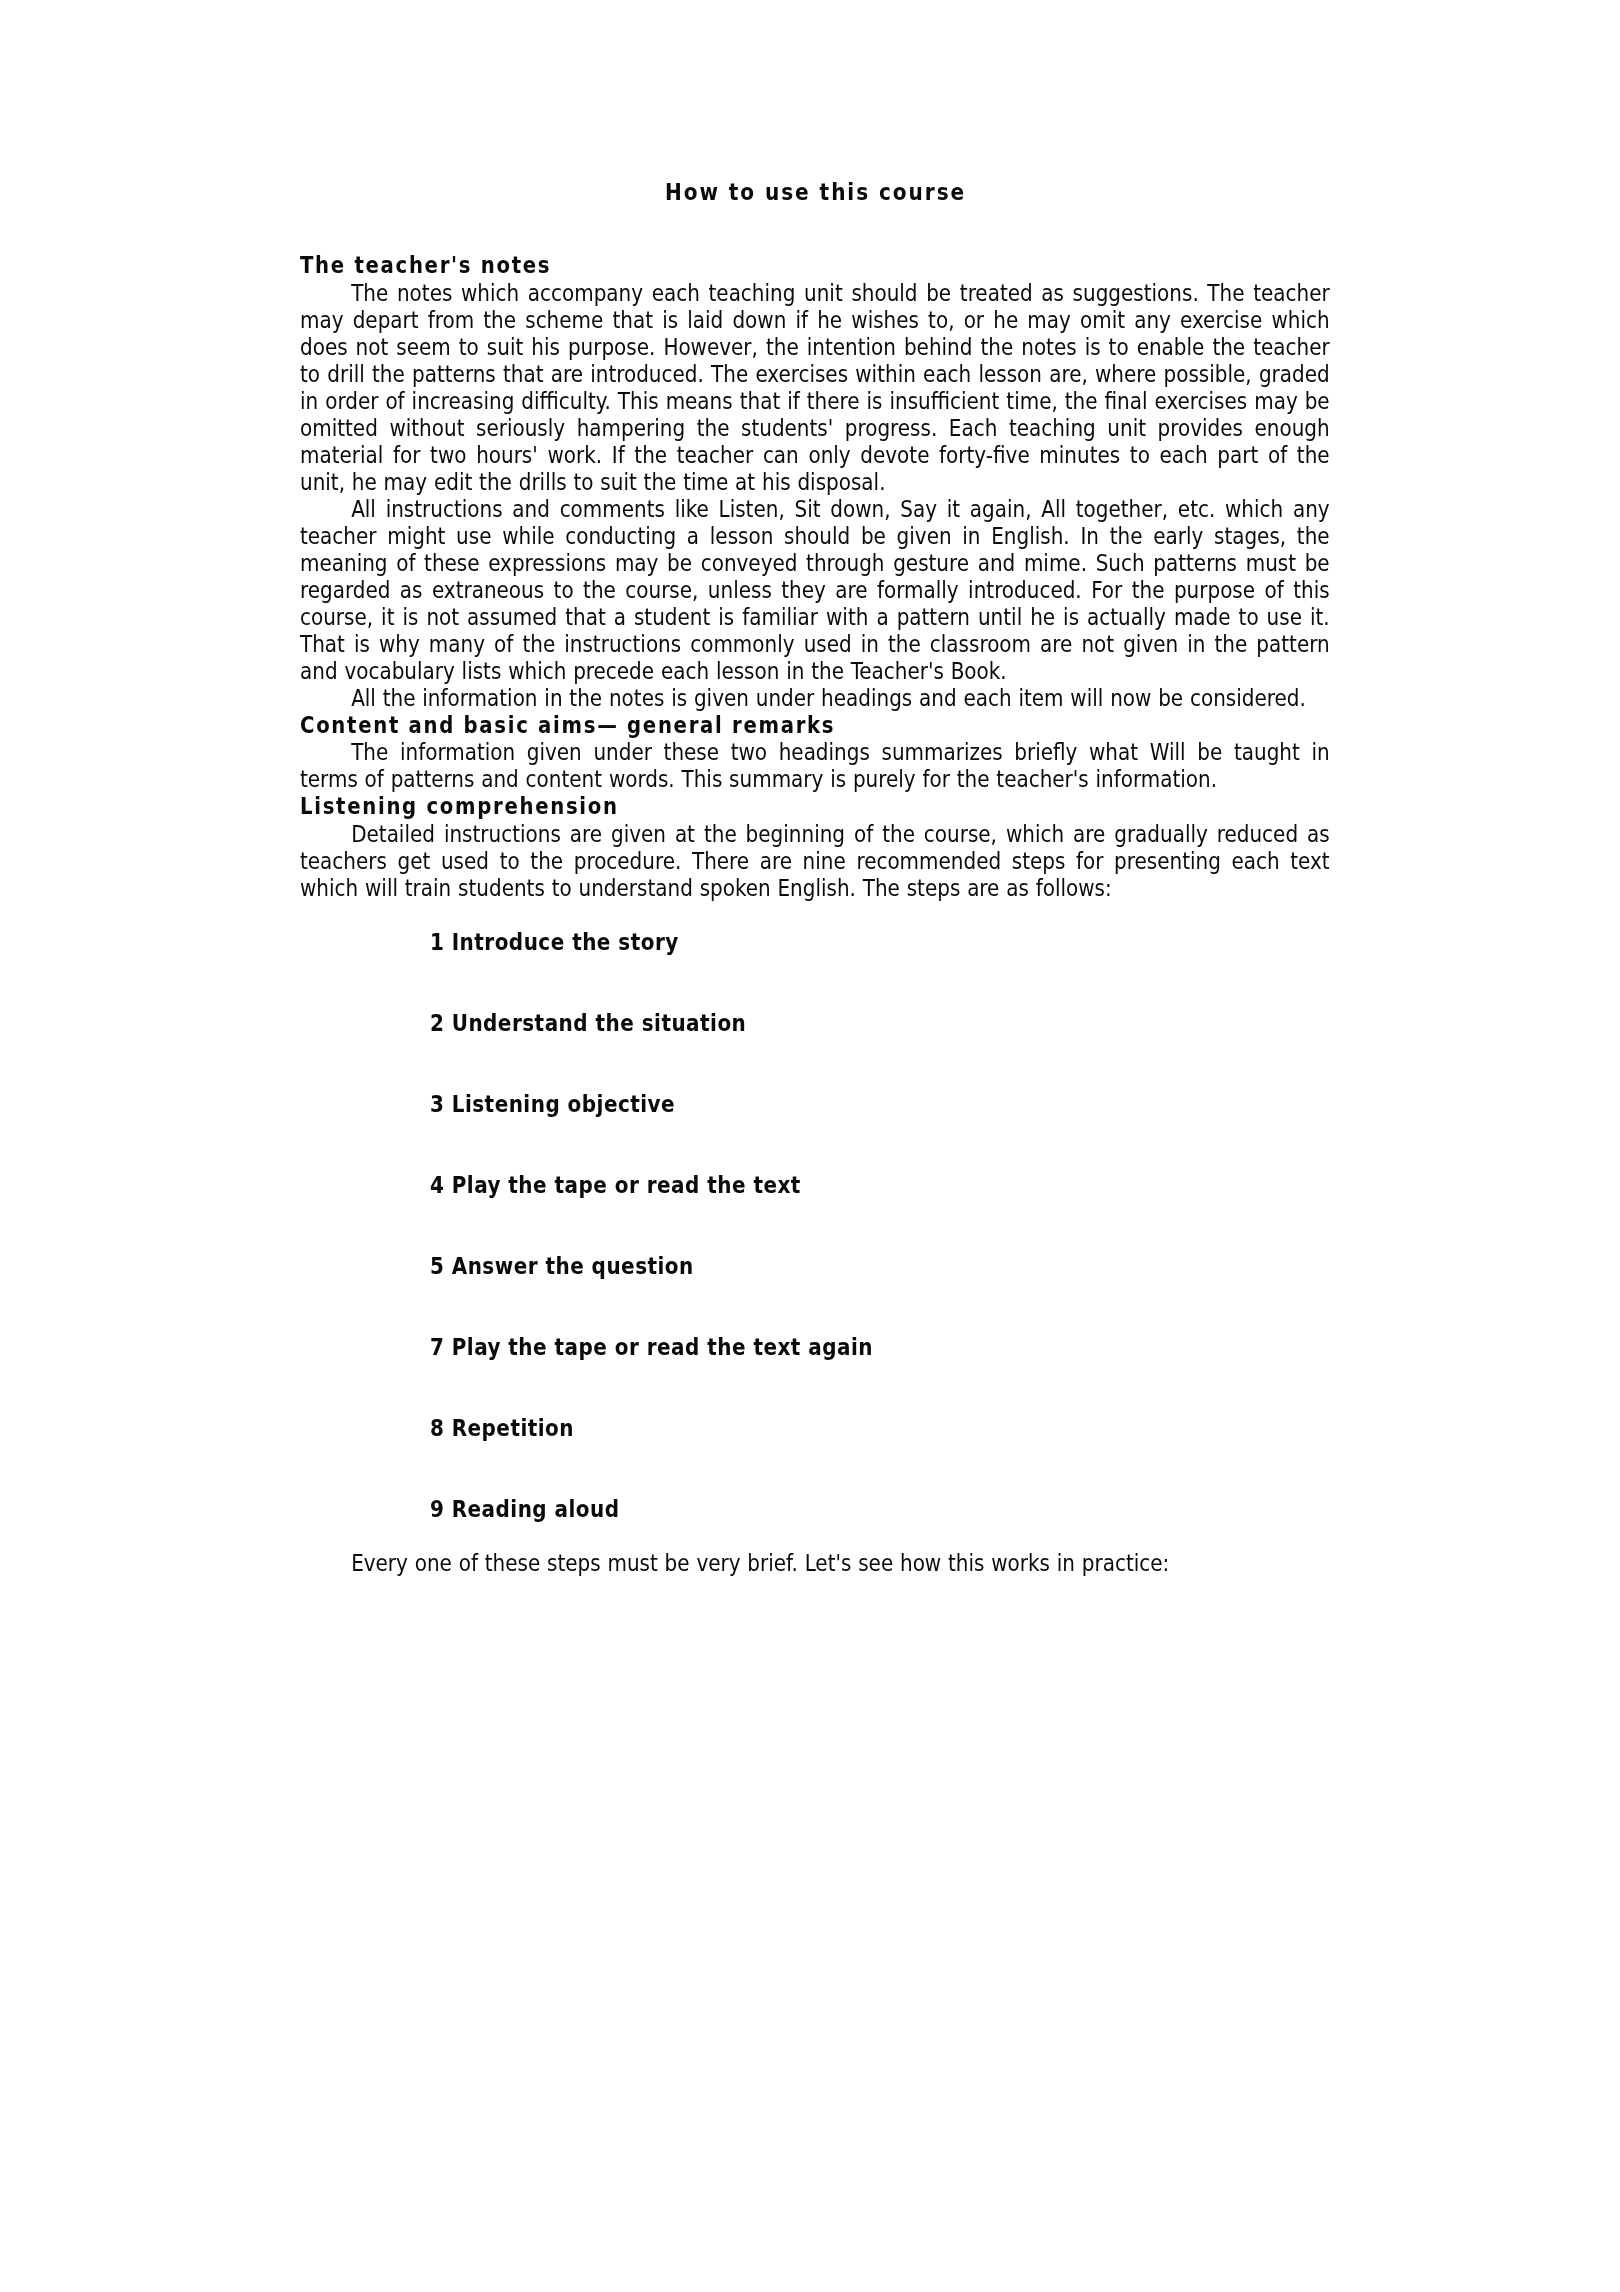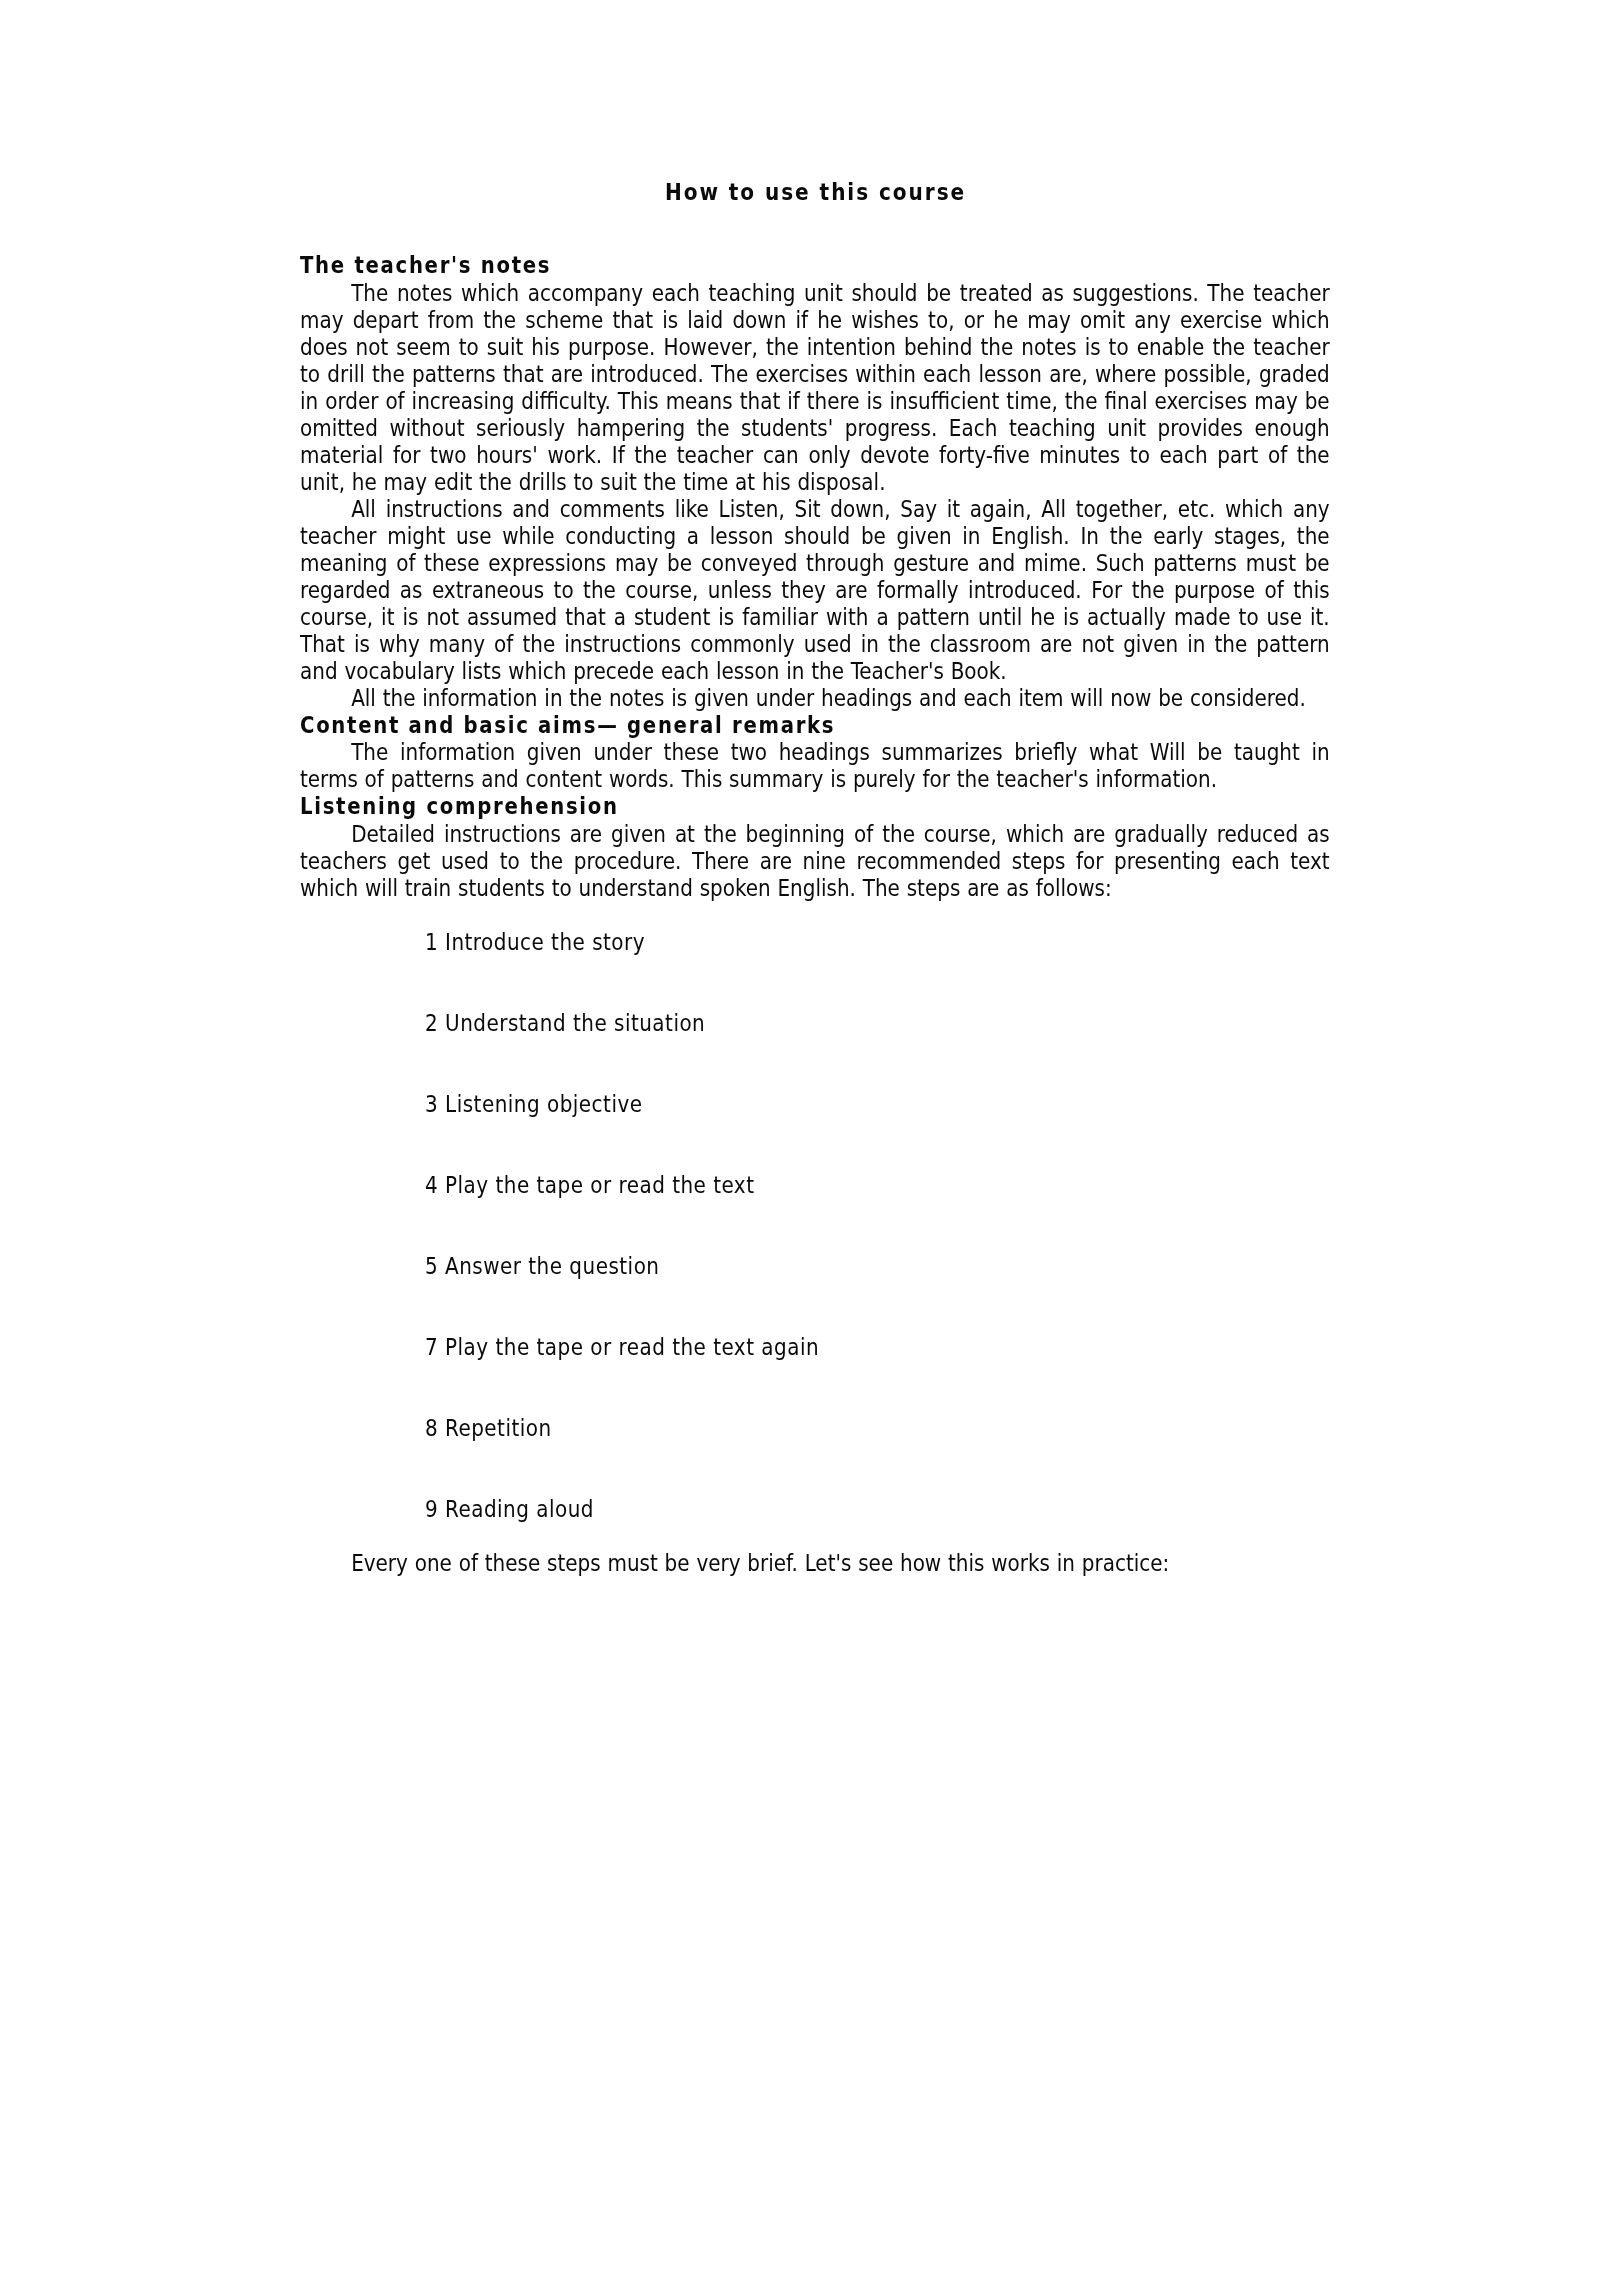--- a/index.html
+++ b/index.html
@@ -69,20 +69,21 @@
     transform: scaleX(0.965);
     transform-origin: left center;
     width: 1067px;
   }
 
   
   .steps {
     list-style: none;
     margin: 0;
     padding: 0;
+    font-weight: bold;
   }
   .step {
     font-size: 23px;
     line-height: 27px;
     margin: 0;
     padding-left: 73px;
     white-space: pre;
     letter-spacing: 0.5px;
     transform: scaleX(0.965);
     transform-origin: left center;

